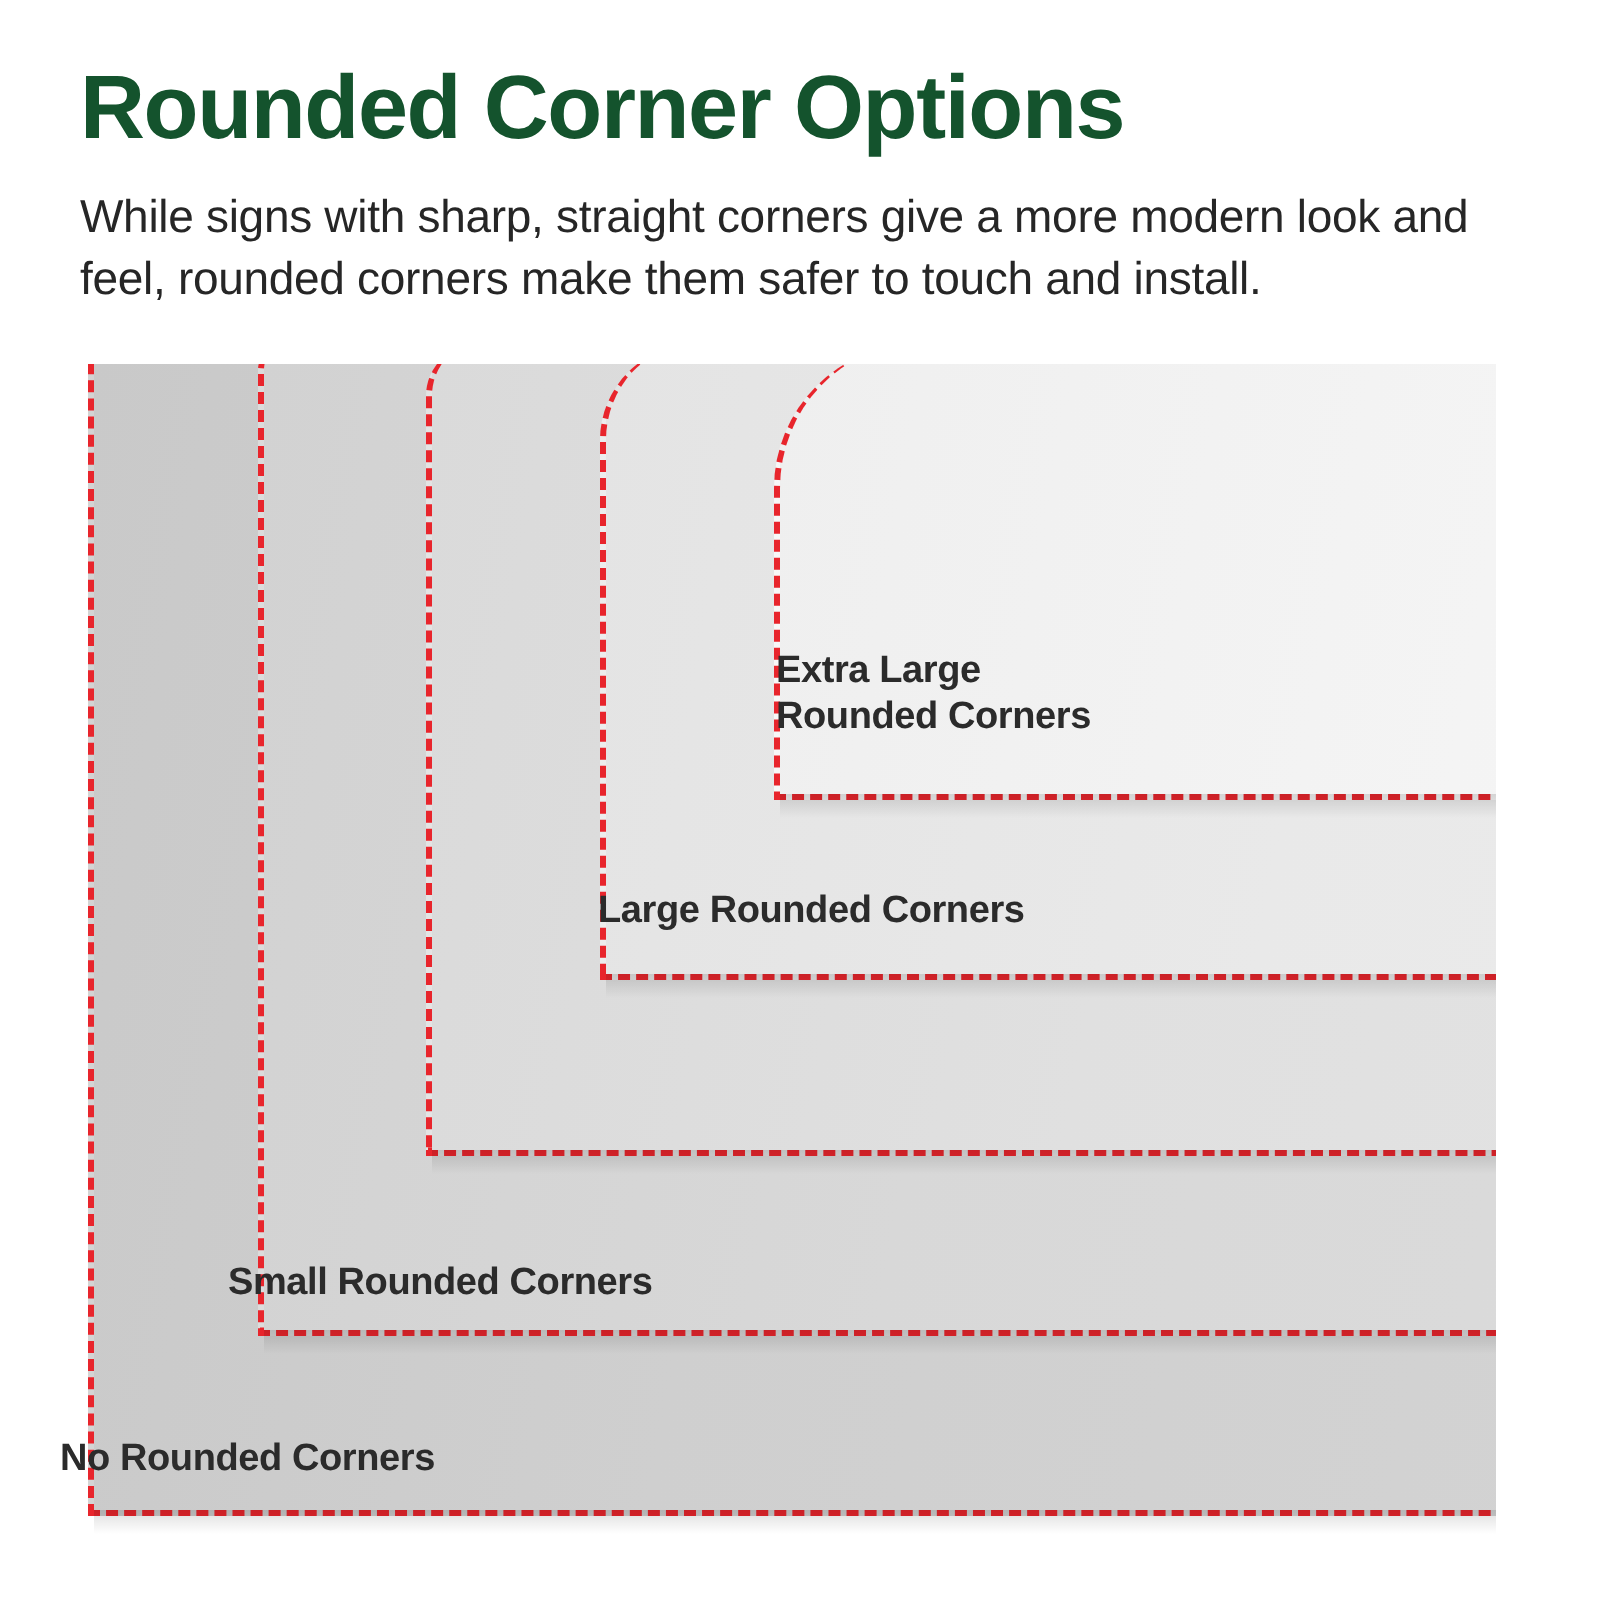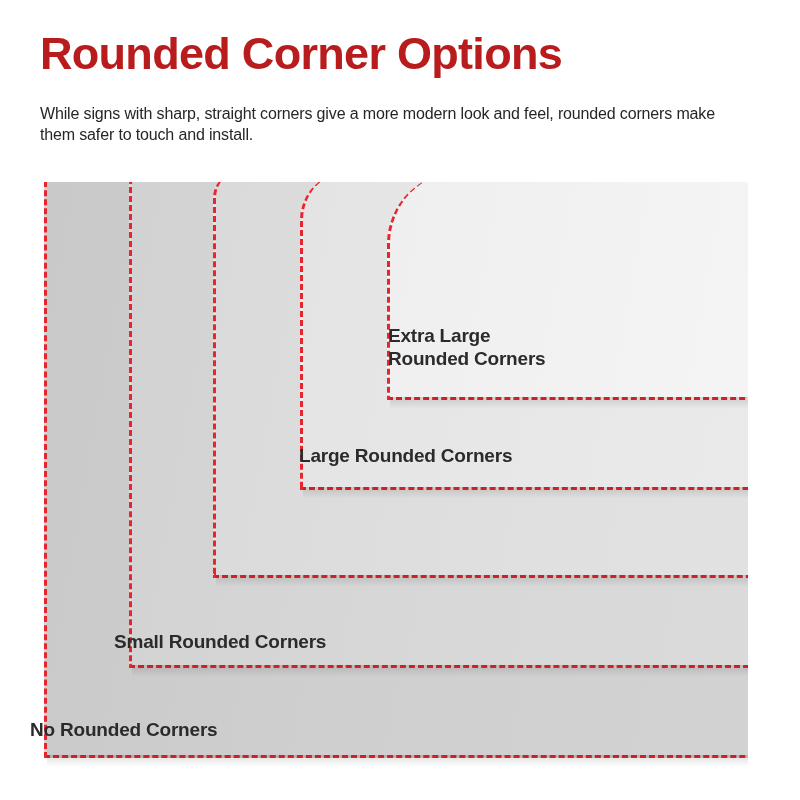--- a/index.html
+++ b/index.html
@@ -16,29 +16,29 @@
     width:800px; height:800px;
     background:#ffffff;
   }
 
   
   .header { position:absolute; left:40px; top:30px; width:720px; }
 
   .title {
     font-size:45px;
     font-weight:bold;
-    color:#b91c1c;
+    color:#14532d;
     letter-spacing:-0.7px;
     line-height:1.06;
     white-space:nowrap;
   }
 
   .subtitle {
-    margin-top:25px;
-    font-size:16px;
+    margin-top:15px;
+    font-size:23px;
     font-weight:normal;
     color:#262626;
     line-height:1.34;
     letter-spacing:-0.15px;
     max-width:700px;
   }
 
   
   .panel {
     position:absolute;

